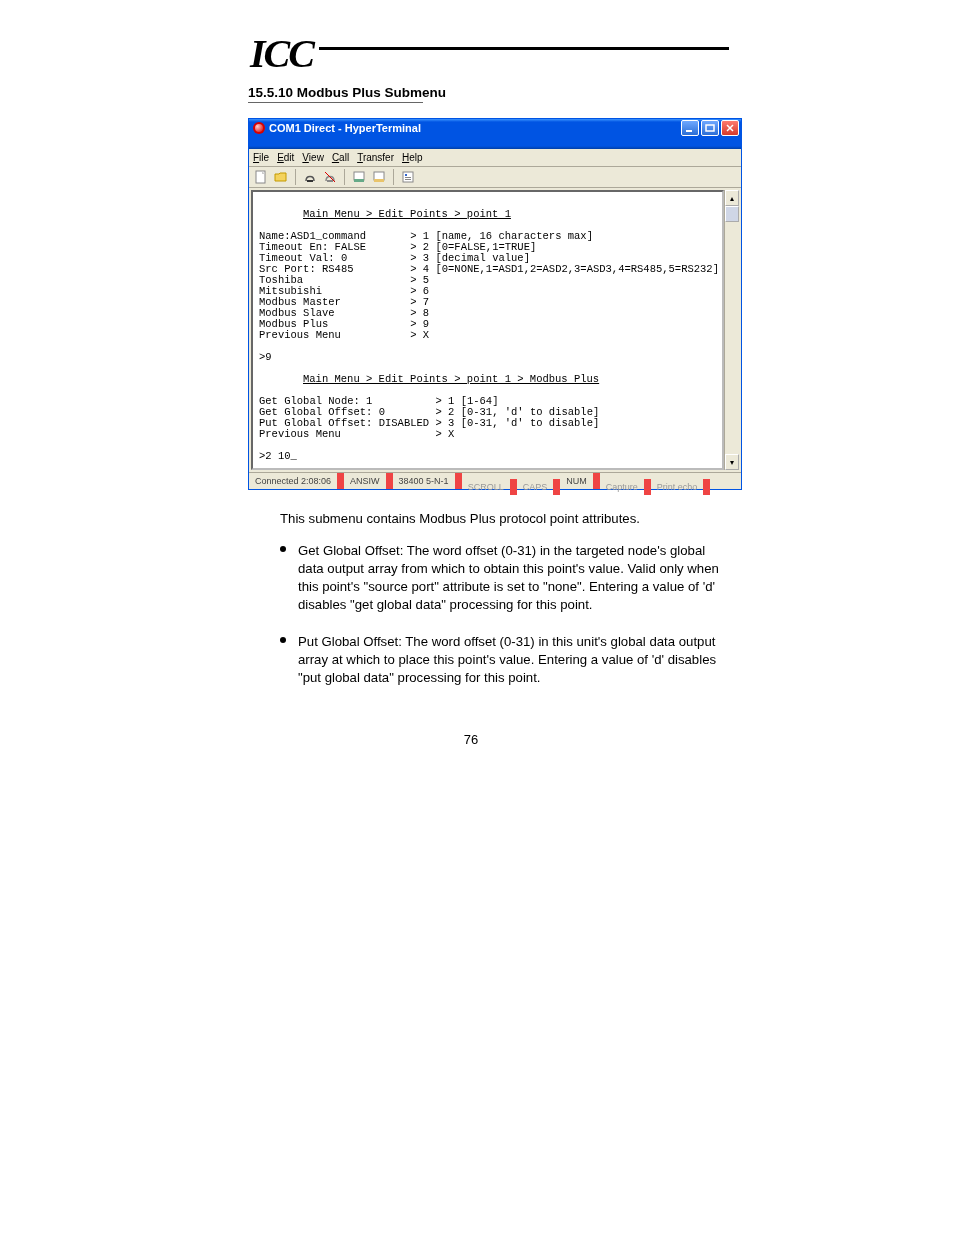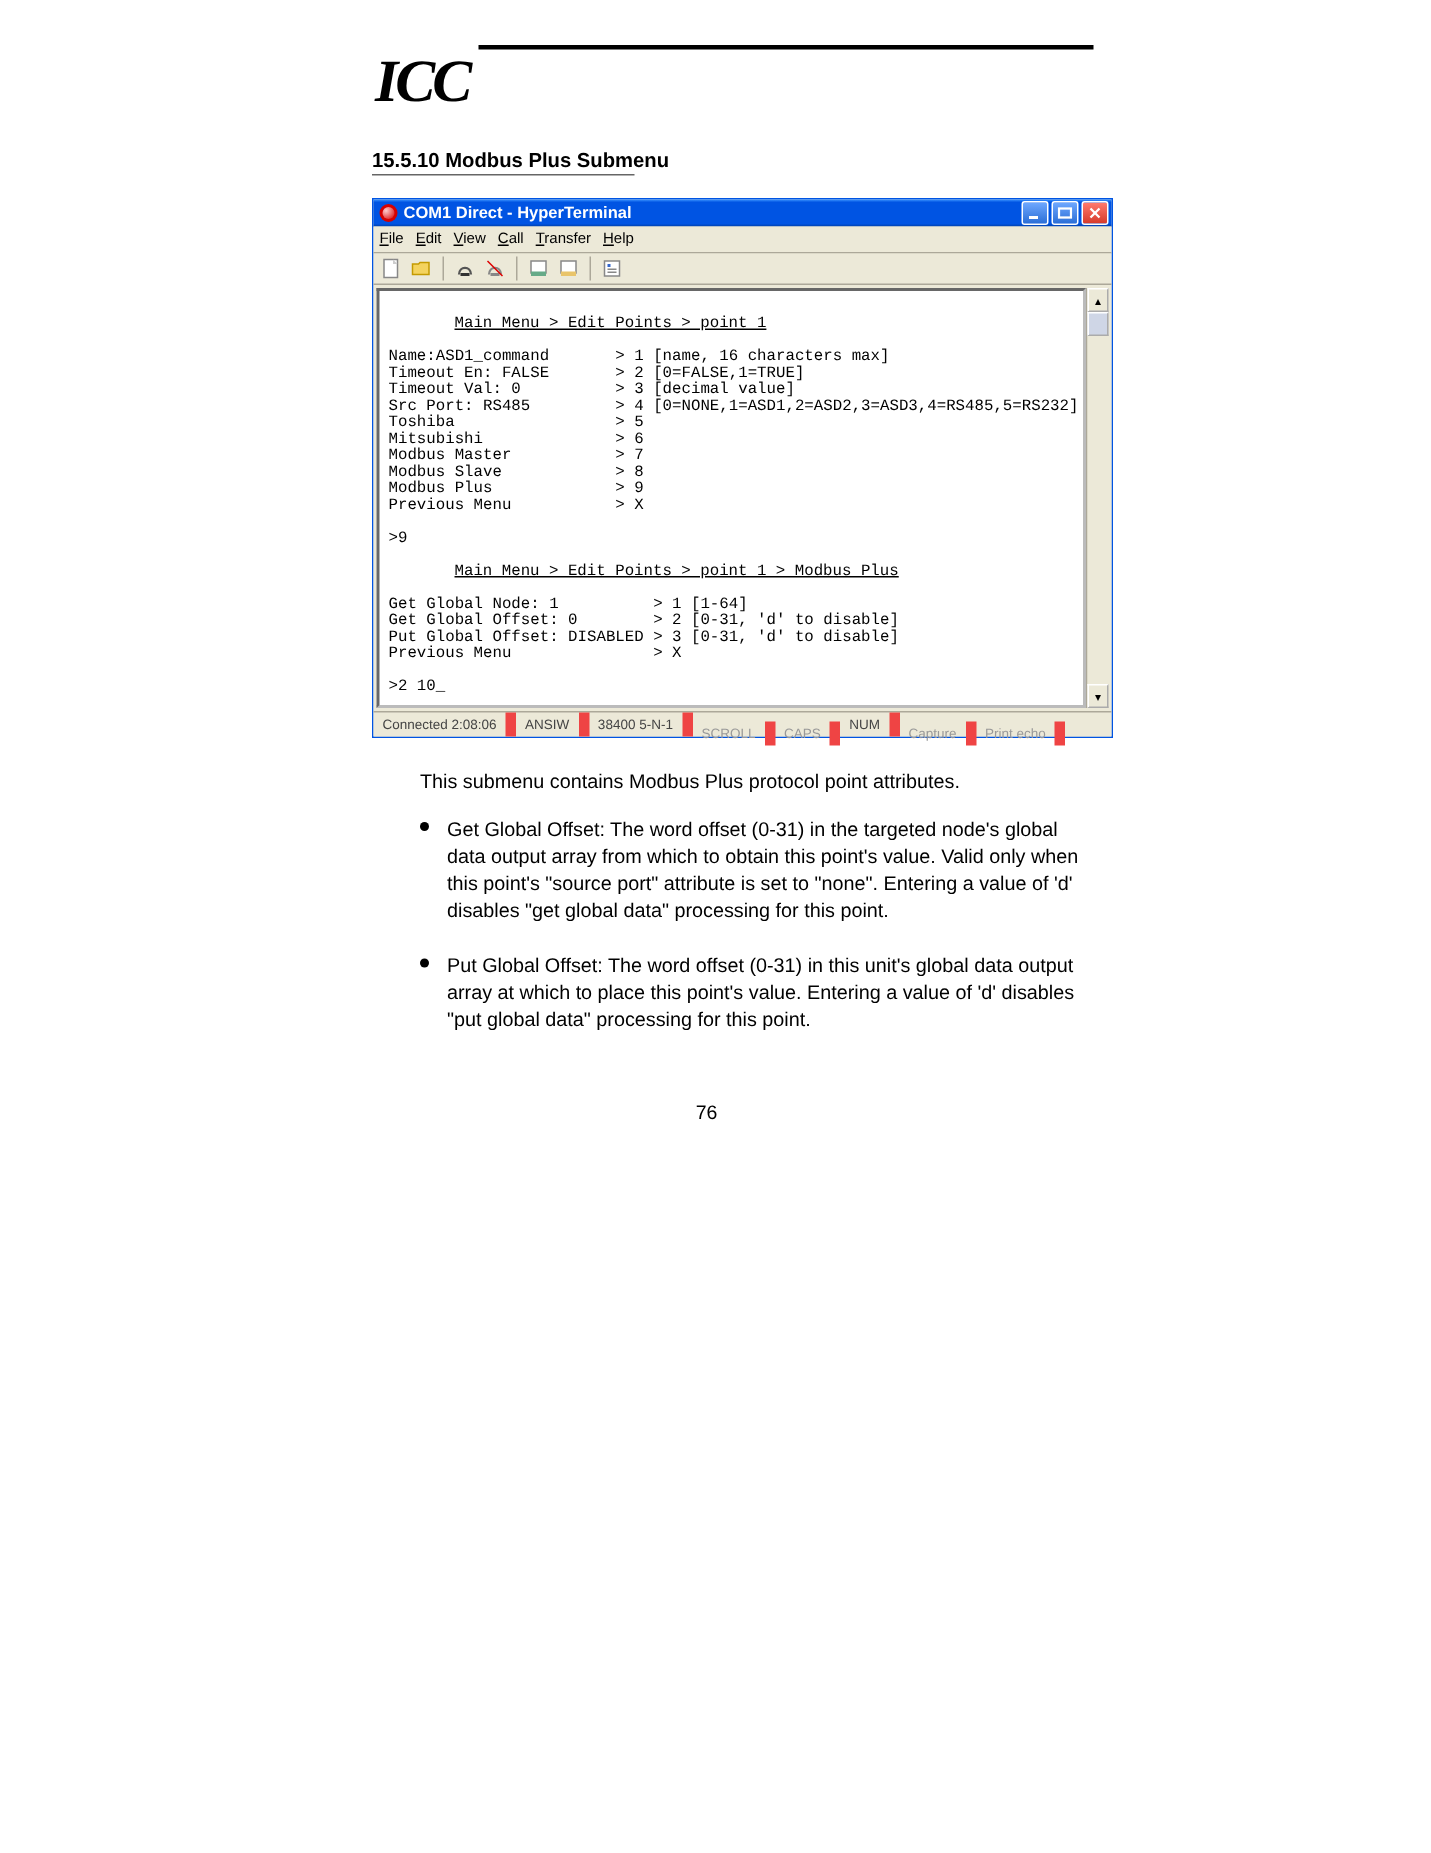--- a/index.html
+++ b/index.html
@@ -12,21 +12,21 @@
     font-size: 14px;
   }
   .page {
     width: 954px;
     position: relative;
     padding-bottom: 60px;
   }
   .header {
     margin: 30px 0 0 250px;
     display: flex;
-    align-items: flex-start;
+    align-items: center;
   }
   .logo {
     font-family: "Times New Roman", serif;
     font-style: italic;
     font-weight: 900;
     font-size: 40px;
     letter-spacing: -2px;
     margin-right: 6px;
   }
   .header-rule {
@@ -51,21 +51,21 @@
     border: 1px solid #0054e3;
     background: #ece9d8;
     font-family: Tahoma, sans-serif;
     font-size: 11px;
   }
   .titlebar {
     background: linear-gradient(to bottom, #3a93ff 0%, #0054e3 10%, #0054e3 90%, #003fa8 100%);
     height: 18px;
     display: flex;
     align-items: center;
-    padding: 0 2px 0 4px;
+    padding: 0 2px 12px 4px;
     color: #fff;
   }
   .titlebar .ticon {
     width: 12px; height: 12px; margin-right: 4px;
     background: #d60000; border-radius: 50%;
     position: relative;
   }
   .titlebar .ticon::after {
     content: "";
     position: absolute; inset: 2px 2px 2px 2px;
@@ -177,21 +177,21 @@
 </head>
 <body>
 
 <div class="page">
 
   <div class="header">
     <span class="logo">ICC</span>
     <div class="header-rule"></div>
   </div>
 
-  <div style="margin:22px 0 0 248px;">
+  <div style="margin:8px 0 0 248px;">
     <div style="font-weight:bold; font-size:13.5px; margin-bottom:2px;">15.5.10 Modbus Plus Submenu</div>
     <div class="section-underline"></div>
   </div>
 
   <div class="figure-wrap">
     <div class="window">
       <div class="titlebar">
         <div class="ticon"></div>
         <div class="title-text">COM1 Direct - HyperTerminal</div>
         <div class="winbtns">

